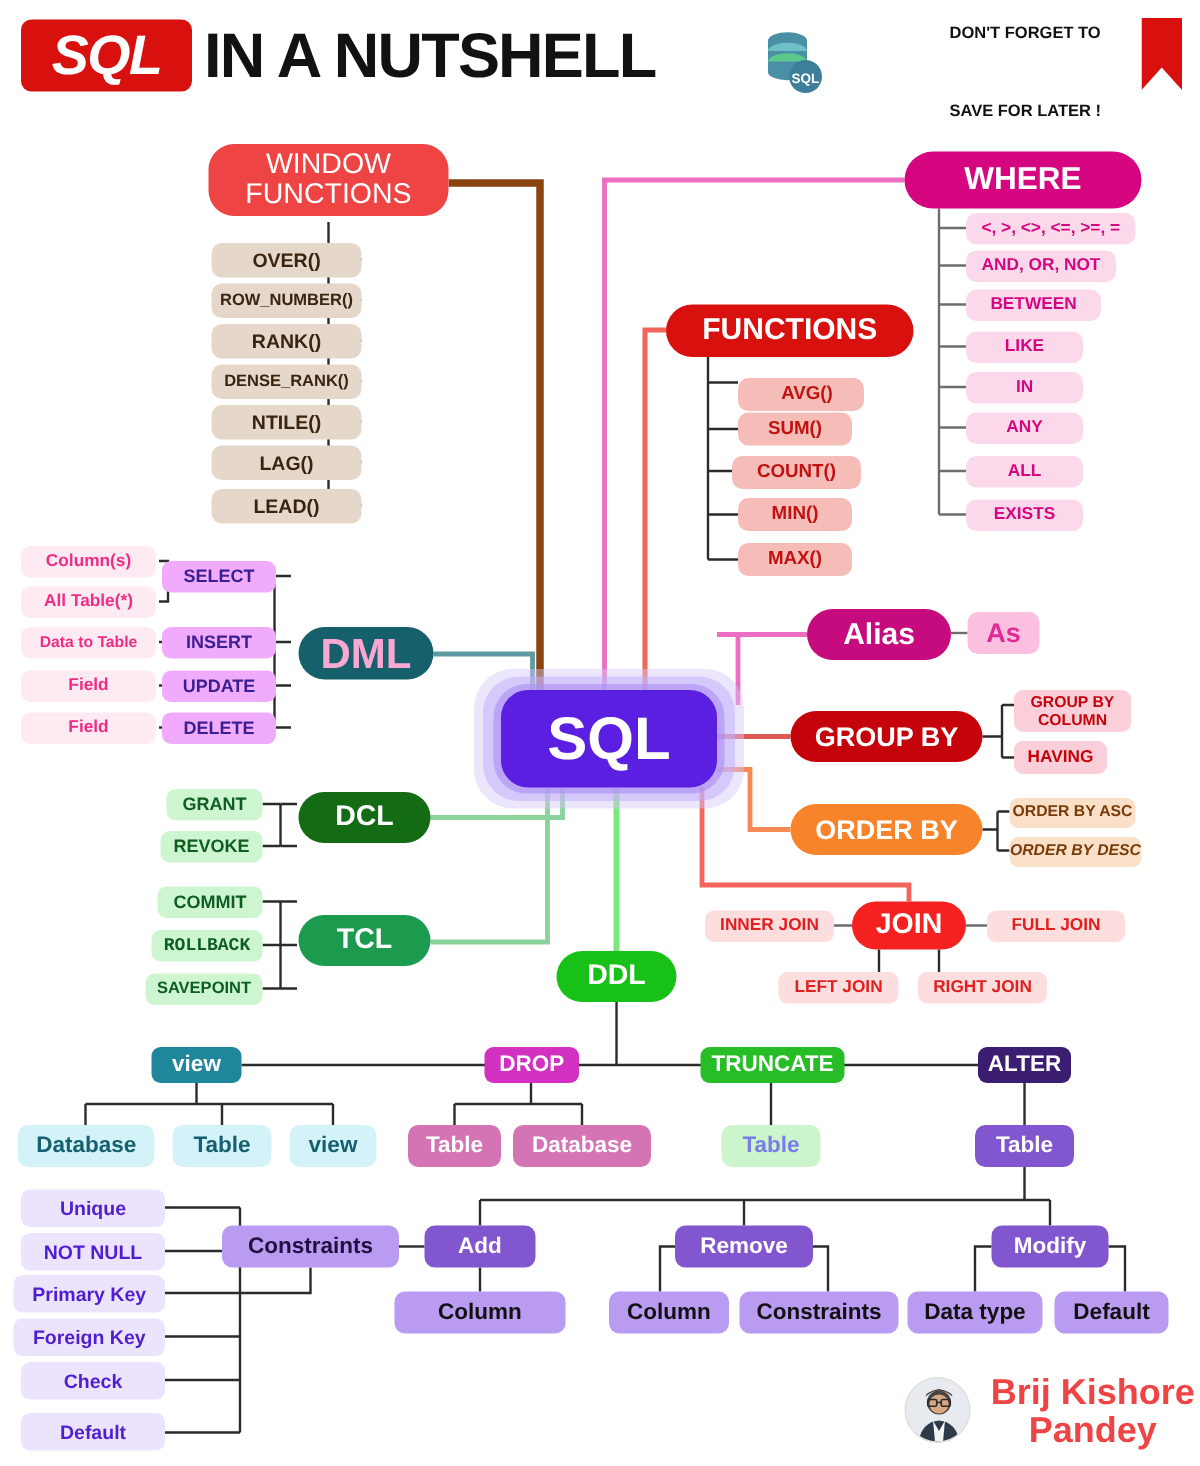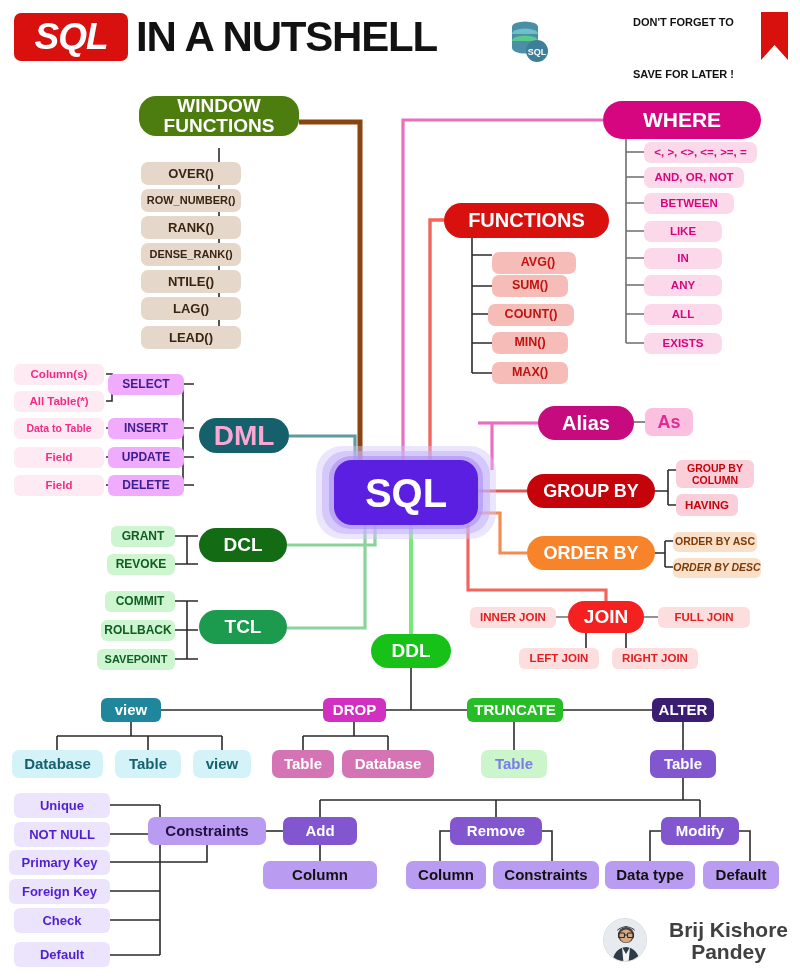--- a/index.html
+++ b/index.html
@@ -29,22 +29,22 @@
   }
   #hdr-db-icon { left:505px; top:20px; width:46px; height:44px; }
   #hdr-save-text {
     left:633px; top:14px; width:118px; height:40px;
     font-size:11px; font-weight:bold; color:#111; line-height:1.5;
     text-align:left; justify-content:flex-start; flex-direction:column; align-items:flex-start;gap:35px;
   }
   #hdr-bookmark { left:761px; top:12px; width:27px; height:48px; }
 
   
-  #n-window { left:139px; top:96px; width:160px; height:40px; background:#4d7c0f;
-              border-radius:17px; color:#fff; font-size:19px; font-weight:bold; }
+  #n-window { left:139px; top:96px; width:160px; height:48px; background:#ef4444;
+              border-radius:17px; color:#fff; font-size:19px; font-weight:normal; }
   .wf-chip { background:#e5d8cb; color:#3a2410; font-weight:bold; border-radius:7px; height:23px; }
 
   
   #n-where { left:603px; top:101px; width:158px; height:38px; background:#d5067f;
              border-radius:19px; color:#fff; font-size:21px; font-weight:bold; }
   .wh-chip { background:#fcd9ea; color:#d5067f; border-radius:7px; height:21px; font-size:11.5px; font-weight:bold; }
 
   
   #n-functions { left:444px; top:203px; width:165px; height:35px; background:#d8110f;
                  border-radius:18px; color:#fff; font-size:20px; font-weight:bold; }
@@ -114,22 +114,22 @@
            border-radius:7px; color:#fff; font-size:15px; font-weight:bold; }
   #n-remove { left:450px; top:817px; width:92px; height:28px; background:#8156ce;
               border-radius:7px; color:#fff; font-size:15px; font-weight:bold; }
   #n-modify { left:661px; top:817px; width:78px; height:28px; background:#8156ce;
               border-radius:7px; color:#fff; font-size:15px; font-weight:bold; }
   .lav-chip { background:#b99bf2; color:#111; border-radius:7px; height:28px; font-size:15px; font-weight:bold; }
 
   
   #author-avatar { position:absolute; left:603px; top:918px; width:44px; height:44px;
                    border-radius:50%; overflow:hidden; border:1px solid #ddd; background:#eceff3; }
-  #author-name { left:657px; top:928px; height:26px; font-size:21px; font-weight:bold;
-                 color:#404040; justify-content:flex-start; }
+  #author-name { left:657px; top:928px; height:26px; font-size:24px; font-weight:bold;
+                 color:#ef4444; justify-content:flex-start; }
 </style>
 </head>
 <body>
 
 <div id="canvas">
 
   <svg id="svg-layer" viewBox="0 0 800 977">
     <g fill="none" stroke-linecap="butt">
 
       <path d="M299 122 L360 122 L360 460" stroke="#8a4410" stroke-width="5"></path>
@@ -281,21 +281,21 @@
   <div class="node dml-left" style="left:14px;top:418px;width:90px;font-size:10.5px;">Data to Table</div>
   <div class="node dml-left" style="left:14px;top:447px;width:90px;">Field</div>
   <div class="node dml-left" style="left:14px;top:475px;width:90px;">Field</div>
 
   <div class="node" id="n-dcl">DCL</div>
   <div class="node grn-chip" style="left:111px;top:526px;width:64px;">GRANT</div>
   <div class="node grn-chip" style="left:107px;top:554px;width:68px;">REVOKE</div>
 
   <div class="node" id="n-tcl">TCL</div>
   <div class="node grn-chip" style="left:105px;top:591px;width:70px;">COMMIT</div>
-  <div class="node grn-chip" style="left:101px;top:620px;width:74px;">ROLLBACK</div>
+  <div class="node grn-chip" style="left:101px;top:620px;width:74px;font-family:Liberation Mono, monospace;">ROLLBACK</div>
   <div class="node grn-chip" style="left:97px;top:649px;width:78px;font-size:11px;">SAVEPOINT</div>
 
   <div id="n-sql-glow3" style="position:absolute;opacity:.45;"></div>
   <div id="n-sql-glow2" style="position:absolute;opacity:.55;"></div>
   <div id="n-sql-glow1" style="position:absolute;opacity:.6;"></div>
   <div class="node" id="n-sql">SQL</div>
 
   <div class="node" id="n-alias">Alias</div>
   <div class="node" id="c-as">As</div>
 

